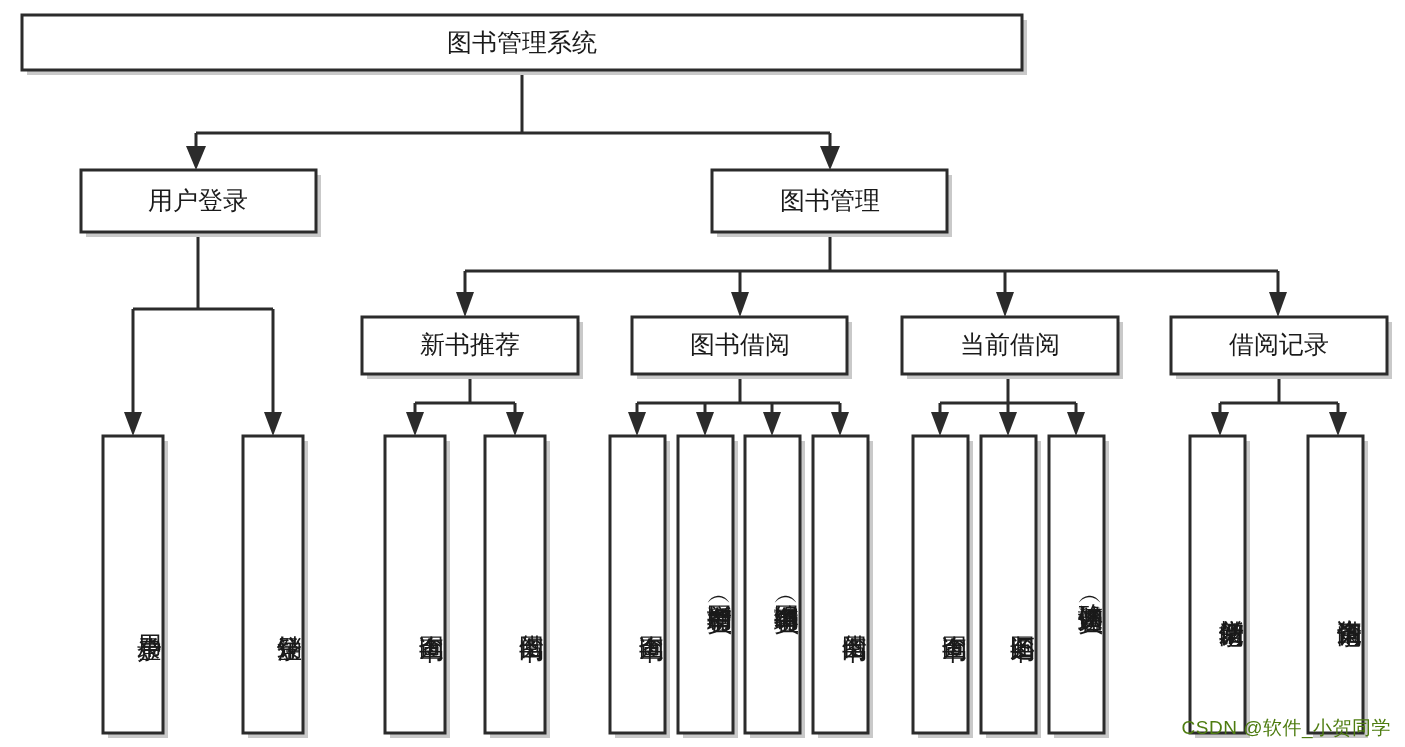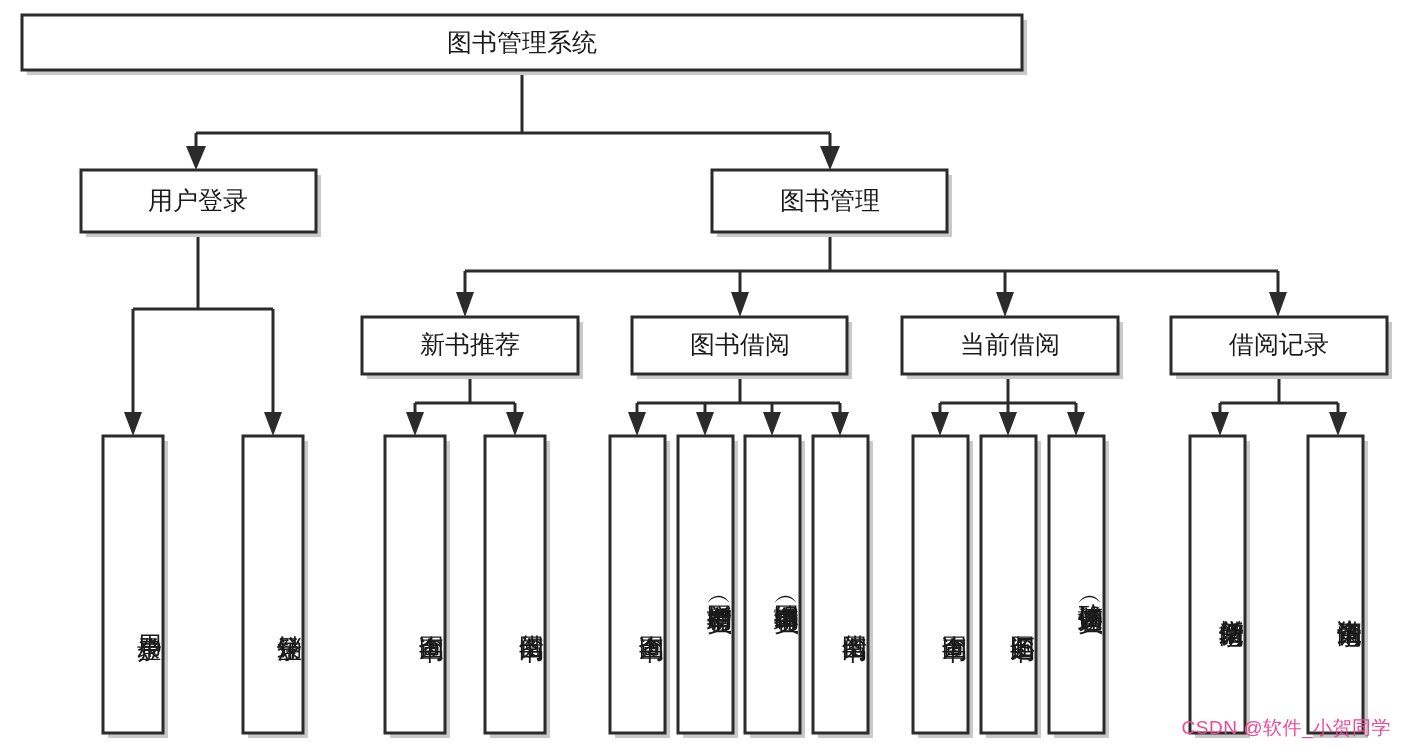--- a/index.html
+++ b/index.html
@@ -66,21 +66,21 @@
     letter-spacing: 1px;
     white-space: nowrap;
     pointer-events: none;
   }
   .watermark {
     position: absolute;
     right: 14px;
     bottom: 6px;
     font-family: "Liberation Sans", "DejaVu Sans", sans-serif;
     font-size: 19px;
-    color: #ec4899;
+    color: #4d7c0f;
     white-space: nowrap;
     letter-spacing: 0.5px;
   }
 </style>
 </head>
 <body>
 
 <div id="diagram-root">
 
   <svg class="diagram-canvas" viewBox="0 0 1405 747">

